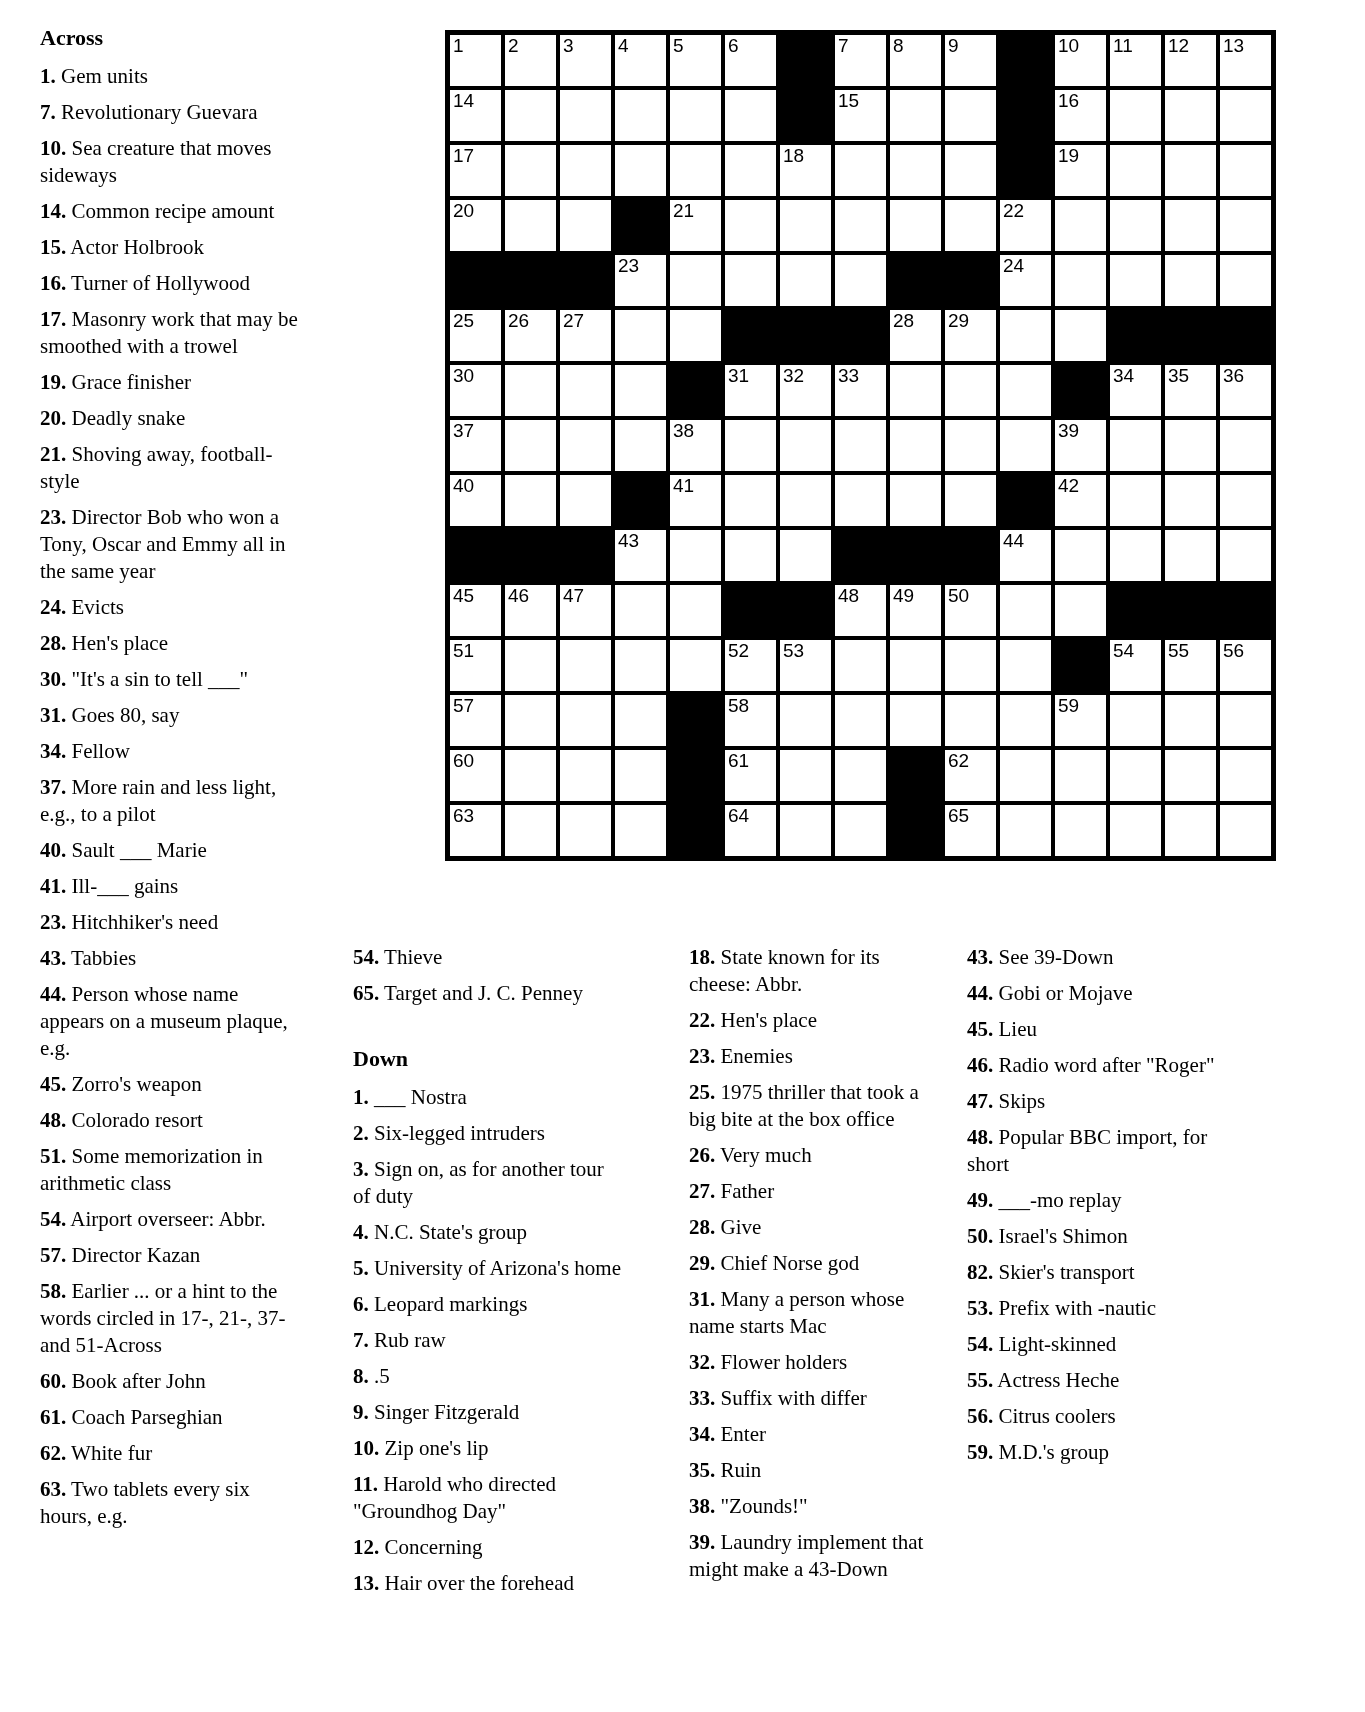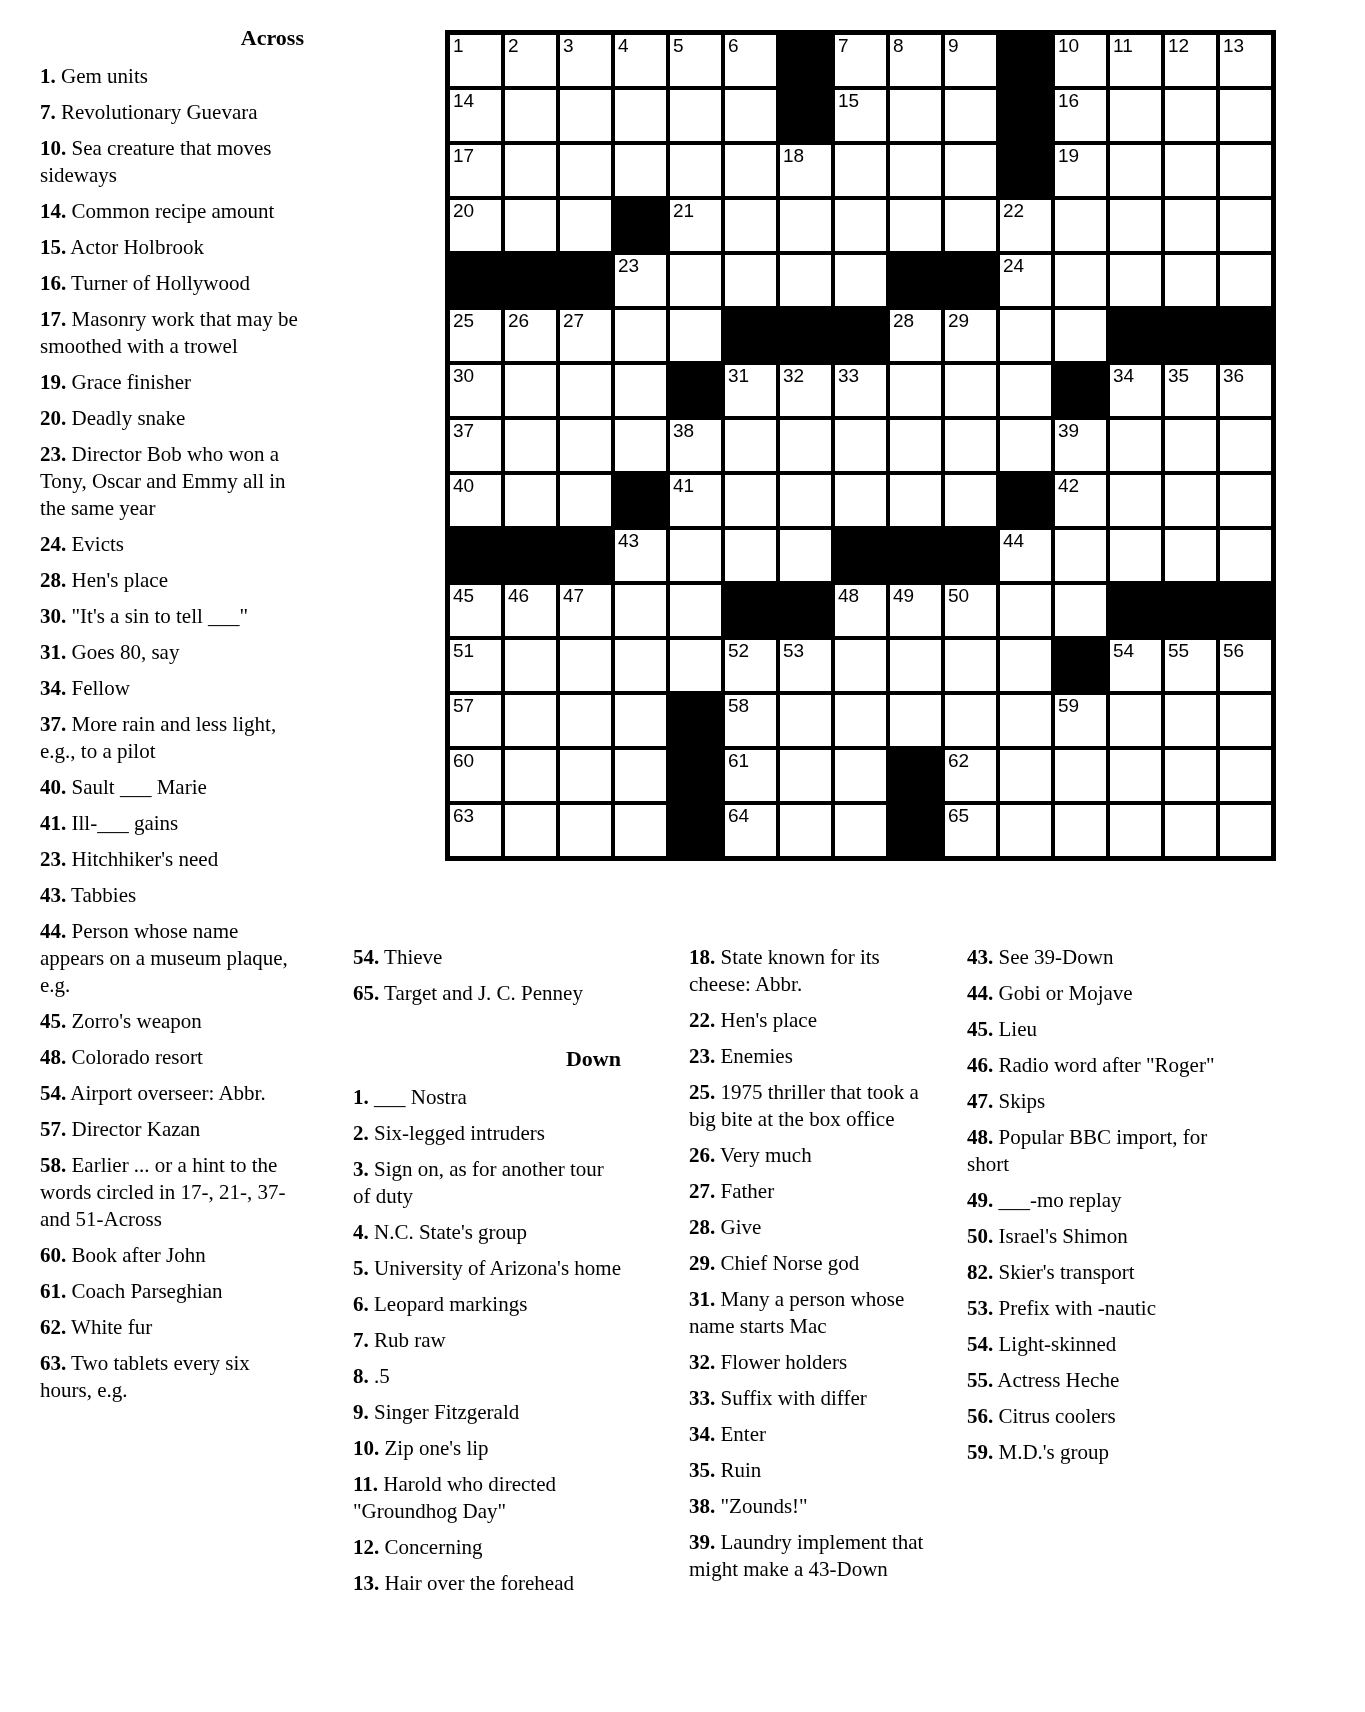--- a/index.html
+++ b/index.html
@@ -8,21 +8,21 @@
     font-family:"Liberation Serif", serif; color:#000;
   }
   .page { position:relative; width:1365px; height:1712px; }
 
   
   .clue-col { position:absolute; font-size:21px; line-height:27px; }
   .col-1 { left:40px;  top:24px;  width:264px; }
   .col-2 { left:353px; top:944px; width:268px; }
   .col-3 { left:660px; top:944px; width:242px;margin-left:29px; }
   .col-4 { left:967px; top:944px; width:250px; }
-  .list-header { font-size:22px; font-weight:bold; margin:0 0 12px 0; line-height:27px;text-align:right; }
+  .list-header { font-size:22px; font-weight:bold; margin:0 0 12px 0; line-height:27px; }
   .down-header { margin-top:38px; }
   .clue { margin:0 0 9px 0; }
   .clue b { font-weight:bold; }
 
   
   .grid-wrap {
     position:absolute; left:445px; top:30px;
     display:grid;
     grid-template-columns:repeat(15, 51px);
     grid-template-rows:repeat(15, 51px);
@@ -48,34 +48,36 @@
     <div>
         <p class="clue"><b>1.</b> Gem units</p>
         <p class="clue"><b>7.</b> Revolutionary Guevara</p>
         <p class="clue"><b>10.</b> Sea creature that moves sideways</p>
         <p class="clue"><b>14.</b> Common recipe amount</p>
         <p class="clue"><b>15.</b> Actor Holbrook</p>
         <p class="clue"><b>16.</b> Turner of Hollywood</p>
         <p class="clue"><b>17.</b> Masonry work that may be smoothed with a trowel</p>
         <p class="clue"><b>19.</b> Grace finisher</p>
         <p class="clue"><b>20.</b> Deadly snake</p>
+        <p class="clue"><b>21.</b> Shoving away, football-style</p>
         <p class="clue"><b>23.</b> Director Bob who won a Tony, Oscar and Emmy all in the same year</p>
         <p class="clue"><b>24.</b> Evicts</p>
         <p class="clue"><b>28.</b> Hen's place</p>
         <p class="clue"><b>30.</b> "It's a sin to tell ___"</p>
         <p class="clue"><b>31.</b> Goes 80, say</p>
         <p class="clue"><b>34.</b> Fellow</p>
         <p class="clue"><b>37.</b> More rain and less light, e.g., to a pilot</p>
         <p class="clue"><b>40.</b> Sault ___ Marie</p>
         <p class="clue"><b>41.</b> Ill-___ gains</p>
         <p class="clue"><b>23.</b> Hitchhiker's need</p>
         <p class="clue"><b>43.</b> Tabbies</p>
         <p class="clue"><b>44.</b> Person whose name appears on a museum plaque, e.g.</p>
         <p class="clue"><b>45.</b> Zorro's weapon</p>
         <p class="clue"><b>48.</b> Colorado resort</p>
+        <p class="clue"><b>51.</b> Some memorization in arithmetic class</p>
         <p class="clue"><b>54.</b> Airport overseer: Abbr.</p>
         <p class="clue"><b>57.</b> Director Kazan</p>
         <p class="clue"><b>58.</b> Earlier ... or a hint to the words circled in 17-, 21-, 37- and 51-Across</p>
         <p class="clue"><b>60.</b> Book after John</p>
         <p class="clue"><b>61.</b> Coach Parseghian</p>
         <p class="clue"><b>62.</b> White fur</p>
         <p class="clue"><b>63.</b> Two tablets every six hours, e.g.</p>
       </div>
   </section>
 

